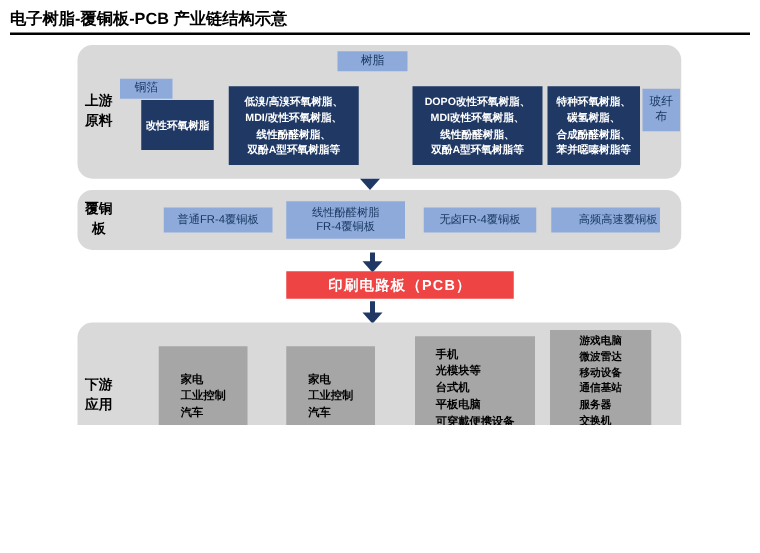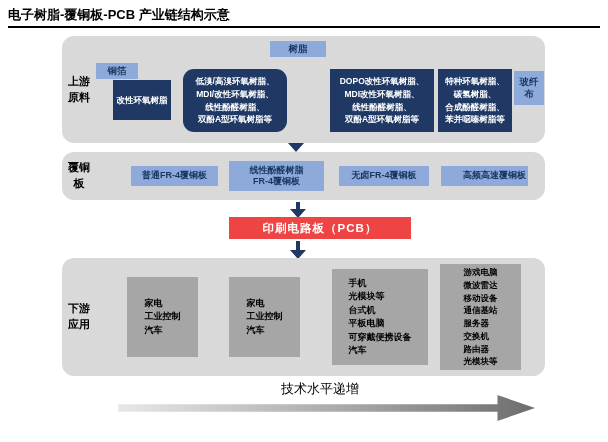--- a/index.html
+++ b/index.html
@@ -1,25 +1,25 @@
 <!DOCTYPE html>
 <html><head>
 <meta charset="utf-8">
 <style>
   html,body { margin:0; padding:0; background:#fff; }
   body { font-family:"Liberation Sans","DejaVu Sans",sans-serif; }
-  .canvas { position:relative; width:608px; height:442px; background:#ffffff; overflow:hidden; }
+  .canvas { position:relative; width:608px; height:340px; background:#ffffff; overflow:hidden; }
 
   .title { position:absolute; left:8px; top:6px; font-size:13px; font-weight:bold; color:#000; white-space:nowrap; }
   .title-rule { position:absolute; left:8px; top:26px; width:592px; border-top:2px solid #000; }
 
   .section { position:absolute; background:#d9d9d9; border-radius:12px; }
   .side-label { position:absolute; font-size:11px; font-weight:bold; color:#000; text-align:center; line-height:1.45; word-break:break-all; }
 
-  .bluebox { position:absolute; background:#8eaadb; color:#17375e; font-weight:bold; font-size:9px;
+  .bluebox { position:absolute; background:#8eaadb; color:#17375e; font-weight:normal; font-size:9px;
              display:flex; align-items:center; justify-content:center; text-align:center;
              line-height:1.25; white-space:pre-line; word-break:break-all; padding:1px 2px; box-sizing:border-box; }
   .darkbox { position:absolute; background:#1f3864; color:#ffffff; font-weight:bold; font-size:8.5px;
              display:flex; align-items:center; justify-content:center; text-align:center;
              line-height:1.5; white-space:pre-line; word-break:break-all; padding:2px 3px; box-sizing:border-box; }
   .graybox { position:absolute; background:#a6a6a6; color:#000; font-weight:bold; font-size:9px;
              display:flex; align-items:center; justify-content:center; text-align:left;
              line-height:1.5; white-space:pre-line; padding:2px; box-sizing:border-box; }
   .redbox  { position:absolute; background:#ef4444; color:#fff; font-weight:bold; font-size:11.5px;
              display:flex; align-items:center; justify-content:center; text-align:center; letter-spacing:1px; }
@@ -45,21 +45,21 @@
 
   <div class="section" style="left:62px; top:36px; width:483px; height:107px;">
   </div>
   <div class="side-label" style="left:66px; top:74px; width:26px;">上游原料</div>
 
   <div class="bluebox" style="left:270px; top:41px; width:56px; height:16px; font-size:9.5px;">树脂</div>
   <div class="bluebox" style="left:96px; top:63px; width:42px; height:16px; font-size:9.5px;">铜箔</div>
   <div class="bluebox" style="left:514px; top:71px; width:30px; height:34px; font-size:9.5px;">玻纤布</div>
 
   <div class="darkbox" style="left:113px; top:80px; width:58px; height:40px;">改性环氧树脂</div>
-  <div class="darkbox" style="left:183px; top:69px; width:104px; height:63px;border-radius:11px;">低溴/高溴环氧树脂、
+  <div class="darkbox" style="left:183px; top:69px; width:104px; height:63px;">低溴/高溴环氧树脂、
 MDI/改性环氧树脂、
 线性酚醛树脂、
 双酚A型环氧树脂等</div>
   <div class="darkbox" style="left:330px; top:69px; width:104px; height:63px;">DOPO改性环氧树脂、
 MDI改性环氧树脂、
 线性酚醛树脂、
 双酚A型环氧树脂等</div>
   <div class="darkbox" style="left:438px; top:69px; width:74px; height:63px;">特种环氧树脂、
 碳氢树脂、
 合成酚醛树脂、

